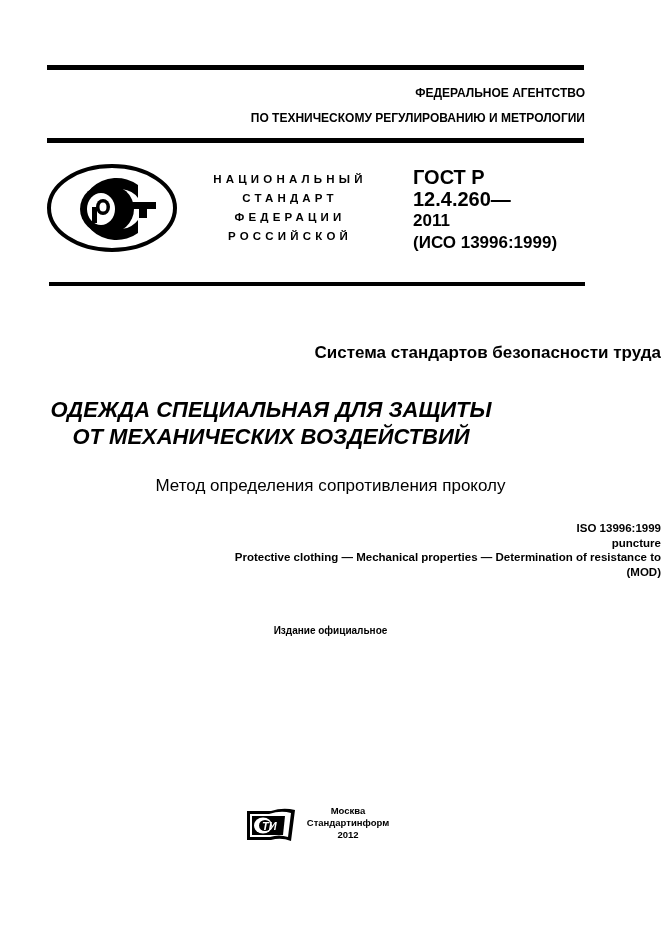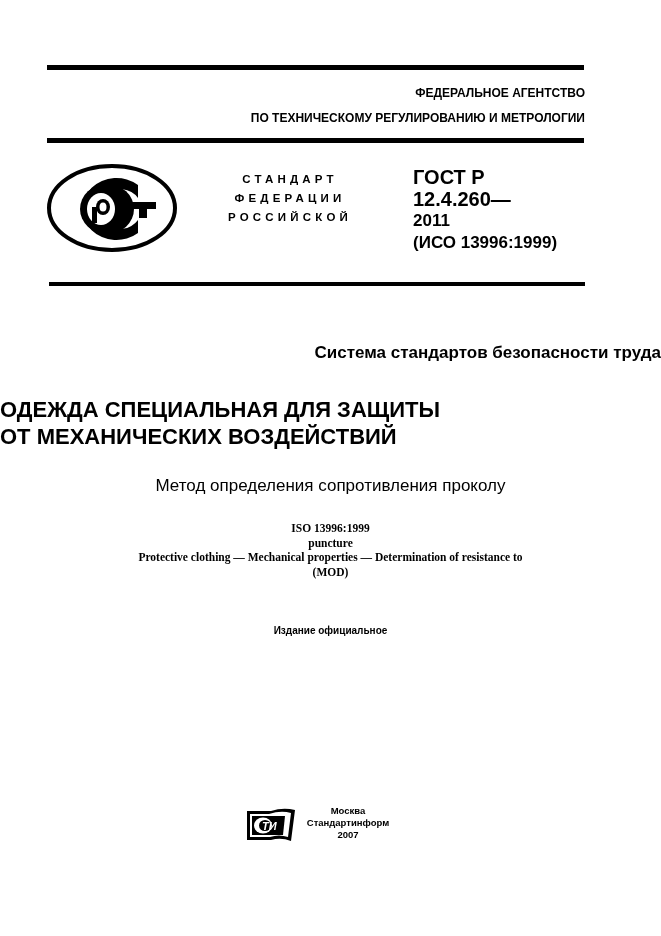--- a/index.html
+++ b/index.html
@@ -11,23 +11,23 @@
   .agency { left: 47px; width: 538px; text-align: right; font-size: 12px; font-weight: bold; }
 
   .natl { left: 190px; width: 200px; text-align: center; font-size: 11.5px; font-weight: bold;
           letter-spacing: 4.2px; line-height: 19px; top: 170px; }
 
   .gost { left: 413px; top: 166px; font-weight: bold; line-height: 22px; }
   .gost .big { font-size: 20px; }
   .gost .mid { font-size: 17px; }
 
   .series { top: 343px; left: 0; width: 661px; text-align: right; font-size: 17px; font-weight: bold; }
-  .title { top: 396px; left: 0; width: 542px; text-align: left; font-size: 22px; font-weight: bold; line-height: 27px; }
+  .title { top: 396px; left: 0; width: 542px; text-align: center; font-size: 22px; font-weight: bold; line-height: 27px; font-style: italic; }
   .method { top: 476px; left: 0; width: 661px; text-align: center; font-size: 17px; font-weight: normal; }
-  .iso { top: 521px; left: 0; width: 661px; text-align: center; font-size: 11.5px; font-weight: bold; line-height: 14.5px; font-family: Liberation Serif, serif; }
+  .iso { top: 521px; left: 0; width: 661px; text-align: right; font-size: 11.5px; font-weight: bold; line-height: 14.5px; }
   .edition { top: 625px; left: 0; width: 661px; text-align: center; font-size: 10px; font-weight: bold; }
   .publisher { top: 805px; left: 303px; width: 90px; text-align: center; font-size: 9.5px; font-weight: bold; line-height: 12px; }
 </style>
 </head>
 <body>
 
 <div class="rule" style="left:47px; top:65px; width:537px; height:5px;"></div>
 
 <div class="abs agency" style="top:86px;">ФЕДЕРАЛЬНОЕ АГЕНТСТВО</div>
 <div class="abs agency" style="top:111px;">ПО ТЕХНИЧЕСКОМУ РЕГУЛИРОВАНИЮ И МЕТРОЛОГИИ</div>
@@ -45,20 +45,21 @@
     <ellipse cx="57" cy="44" rx="7" ry="8" fill="#000"></ellipse>
     <ellipse cx="57" cy="44" rx="3.5" ry="4.5" fill="#fff"></ellipse>
     <rect x="46" y="44" width="5" height="16" fill="#000"></rect>
 
     <rect x="84" y="39" width="26" height="7" fill="#000"></rect>
     <rect x="93" y="39" width="8" height="16" fill="#000"></rect>
   </svg>
 </div>
 
 <div class="abs natl">
+  <div>НАЦИОНАЛЬНЫЙ</div>
   <div>СТАНДАРТ</div>
   <div>ФЕДЕРАЦИИ</div>
   <div>РОССИЙСКОЙ</div>
 </div>
 
 <div class="abs gost">
   <div class="big">ГОСТ Р</div>
   <div class="big">12.4.260—</div>
   <div class="mid">2011</div>
   <div class="mid">(ИСО 13996:1999)</div>
@@ -91,14 +92,14 @@
     <path d="M 7 9 L 40 9 L 38 28 L 7 28 Z" fill="#000"></path>
     <ellipse cx="18" cy="18.5" rx="9" ry="8" fill="#fff"></ellipse>
     <ellipse cx="20" cy="18.5" rx="6" ry="5.5" fill="#000"></ellipse>
     <text x="17" y="23" font-family="Liberation Sans, sans-serif" font-size="11" font-weight="bold" font-style="italic" fill="#fff">ТИ</text>
   </svg>
 </div>
 
 <div class="abs publisher">
   <div>Москва</div>
   <div>Стандартинформ</div>
-  <div>2007</div>
+  <div>2012</div>
 </div>
 
 </body></html>

